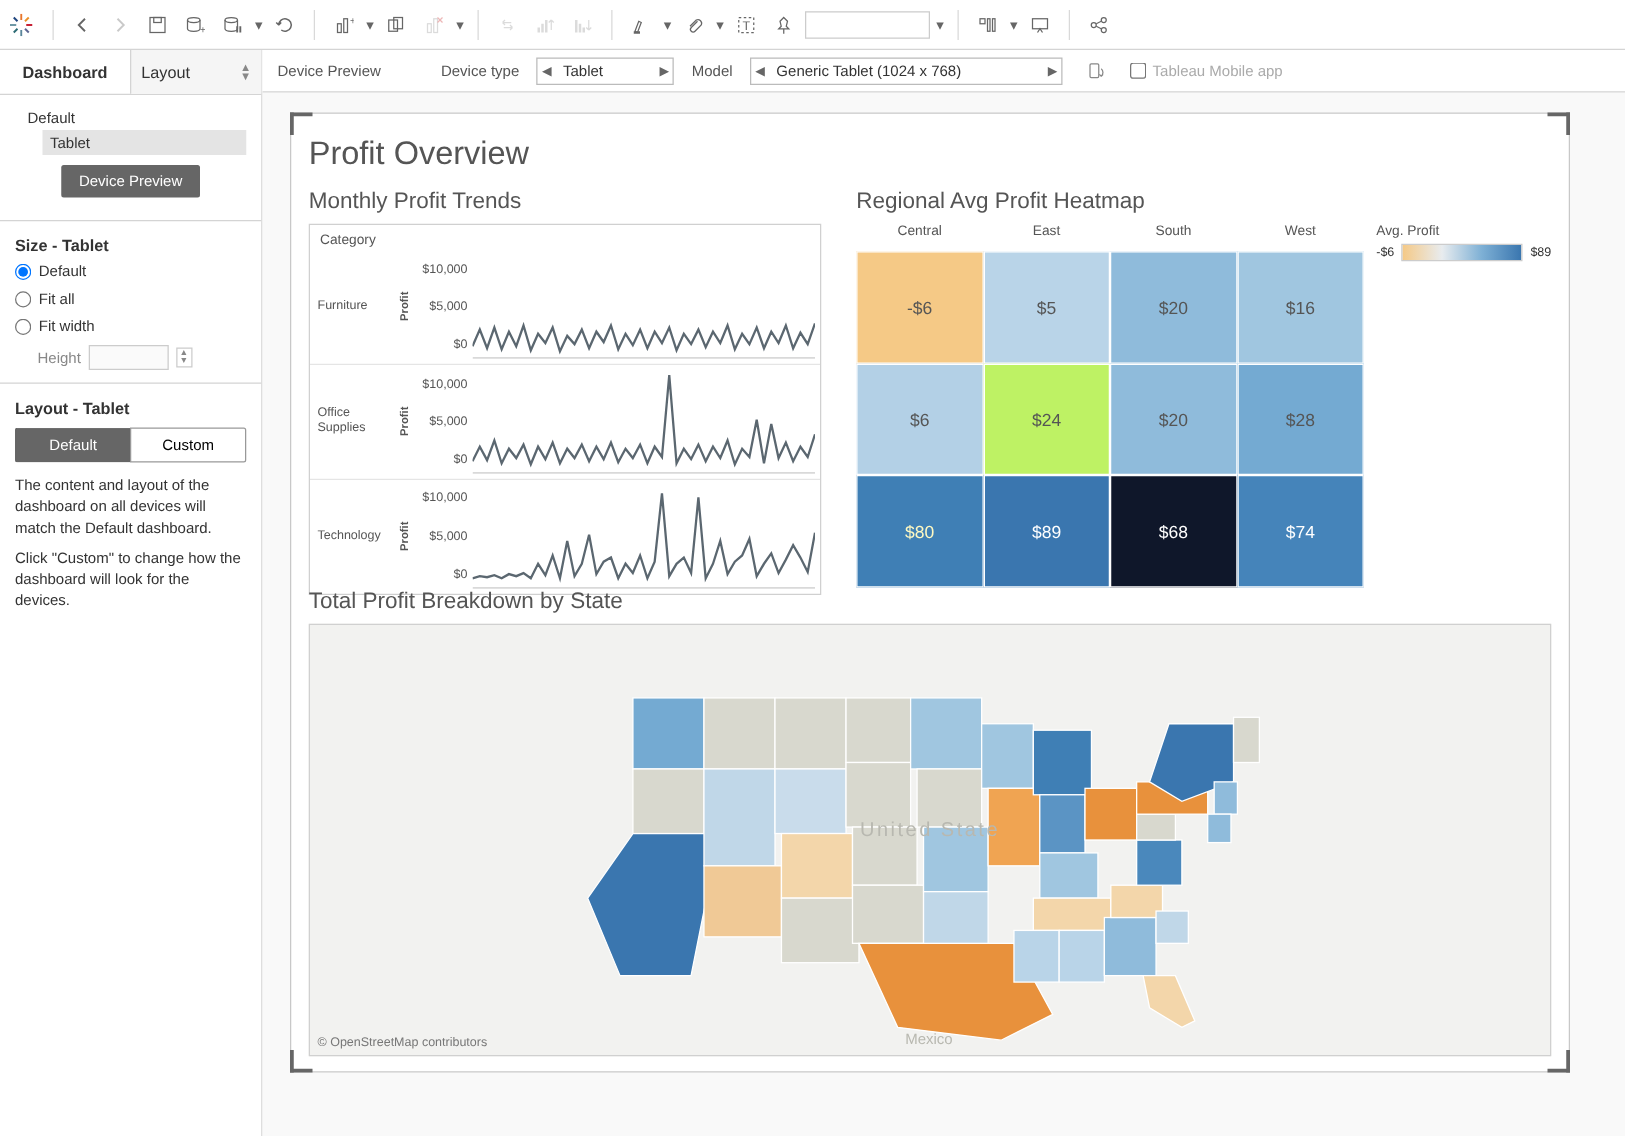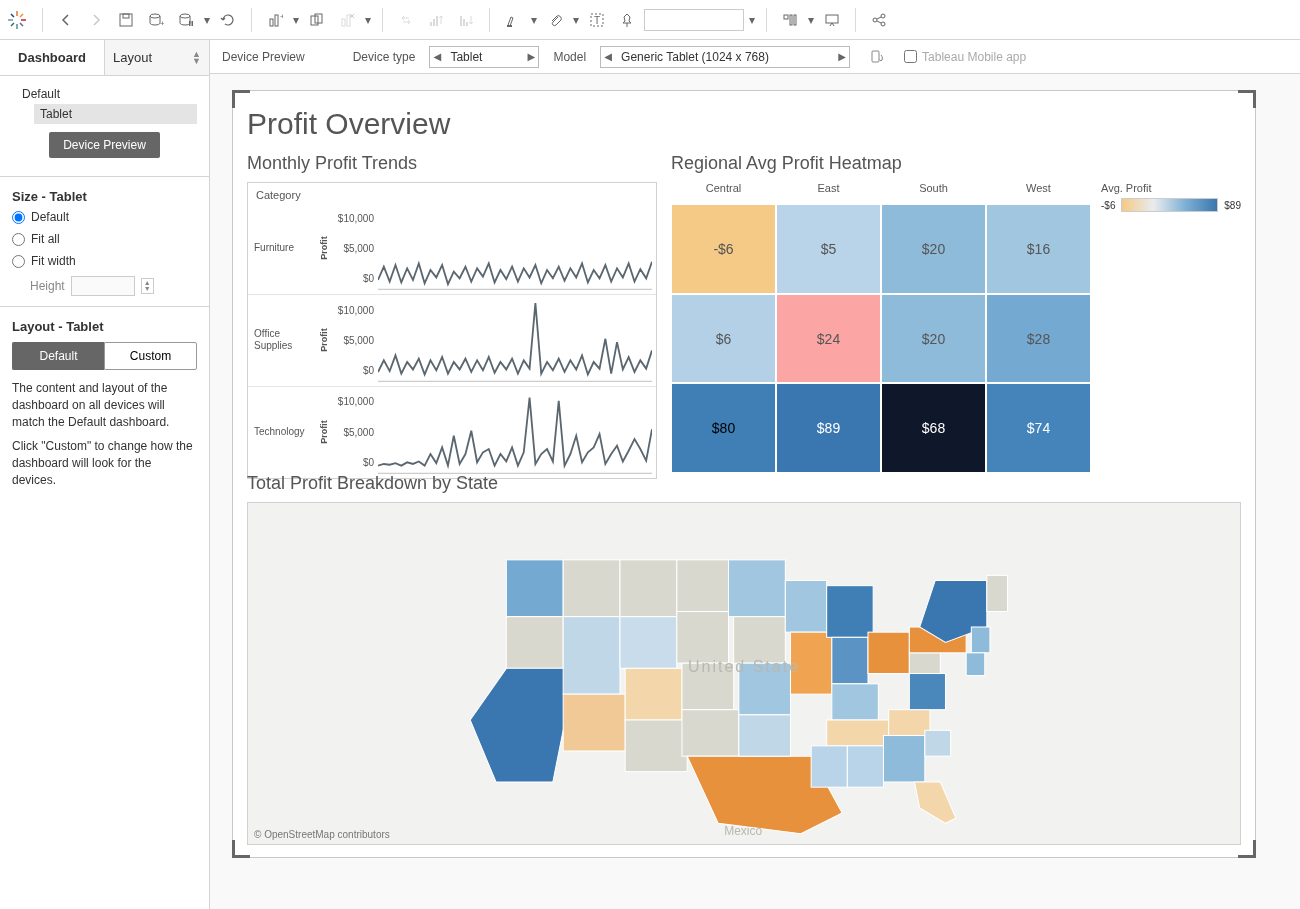--- a/index.html
+++ b/index.html
@@ -56,23 +56,23 @@
   .canvas { flex:1; padding:16px 22px; position:relative; overflow:auto;}
   .device-frame { width:1024px; height:768px; background:#fff; border:1px solid #c8c8c8; position:relative; margin:0;}
   .corner { position:absolute; width:18px; height:18px; border-color:#666; border-style:solid;}
   .corner.tl{top:-1px;left:-1px;border-width:3px 0 0 3px;}
   .corner.tr{top:-1px;right:-1px;border-width:3px 3px 0 0;}
   .corner.bl{bottom:-1px;left:-1px;border-width:0 0 3px 3px;}
   .corner.br{bottom:-1px;right:-1px;border-width:0 3px 3px 0;}
   
   
   .dash { padding:12px 14px; display:flex; flex-direction:column; height:100%;}
-  h1.dash-title { font-weight:400; font-size:30px; margin:4px 0 12px; color:#555;}
+  h1.dash-title { font-weight:400; font-size:26px; margin:4px 0 12px; color:#555;}
   h2.sec-title { font-weight:400; font-size:18px; color:#555; margin:0 0 8px;}
-  .top-row { display:flex; gap:14px; height:320px;}
+  .top-row { display:flex; gap:28px; height:320px;}
   .trend-panel { flex:0 0 410px; display:flex; flex-direction:column;}
   .heat-panel { flex:1; display:flex; flex-direction:column;}
   
   .trend-box { border:1px solid #d0d0d0; flex:1; display:flex; flex-direction:column;}
   .trend-head { font-size:11px; padding:6px 8px 2px; color:#555;}
   .trend-body { flex:1; display:flex; flex-direction:column;}
   .trend-row { flex:1; display:flex; border-top:1px solid #e5e5e5;}
   .trend-row:first-child{border-top:none;}
   .trend-cat { width:70px; display:flex; align-items:center; padding-left:6px; font-size:10px; color:#555; line-height:1.2;}
   .trend-axis { width:12px; display:flex; align-items:center; justify-content:center;}
@@ -410,26 +410,26 @@
                     </div>
                   <div class="heat-rows" id="heat-rows">
                       <div class="heat-row">
                         <div class="heat-cell" style="background: rgb(245, 201, 134); color: rgb(85, 85, 85);">-$6</div>
                         <div class="heat-cell" style="background: rgb(185, 212, 232); color: rgb(85, 85, 85);">$5</div>
                         <div class="heat-cell" style="background: rgb(143, 187, 219); color: rgb(85, 85, 85);">$20</div>
                         <div class="heat-cell" style="background: rgb(160, 198, 224); color: rgb(85, 85, 85);">$16</div>
                       </div>
                       <div class="heat-row">
                         <div class="heat-cell" style="background: rgb(179, 208, 230); color: rgb(85, 85, 85);">$6</div>
-                        <div class="heat-cell" style="background: #fca5a5; color: rgb(85, 85, 85);">$24</div>
+                        <div class="heat-cell" style="background: #bef264; color: rgb(85, 85, 85);">$24</div>
                         <div class="heat-cell" style="background: rgb(143, 187, 219); color: rgb(85, 85, 85);">$20</div>
                         <div class="heat-cell" style="background: rgb(116, 170, 210); color: rgb(85, 85, 85);">$28</div>
                       </div>
                       <div class="heat-row">
-                        <div class="heat-cell" style="background: rgb(63, 127, 181); color: #000000;">$80</div>
+                        <div class="heat-cell" style="background: rgb(63, 127, 181); color: #fef9c3;">$80</div>
                         <div class="heat-cell" style="background: rgb(58, 118, 175); color: rgb(255, 255, 255);">$89</div>
                         <div class="heat-cell" style="background: #0f172a; color: rgb(255, 255, 255);">$68</div>
                         <div class="heat-cell" style="background: rgb(69, 132, 186); color: rgb(255, 255, 255);">$74</div>
                       </div>
                     </div>
                 </div>
                 <div class="heat-legend">
                   <div class="ltitle">Avg. Profit</div>
                   <div class="legend-row">
                     <span style="font-size:10px;">-$6</span>

